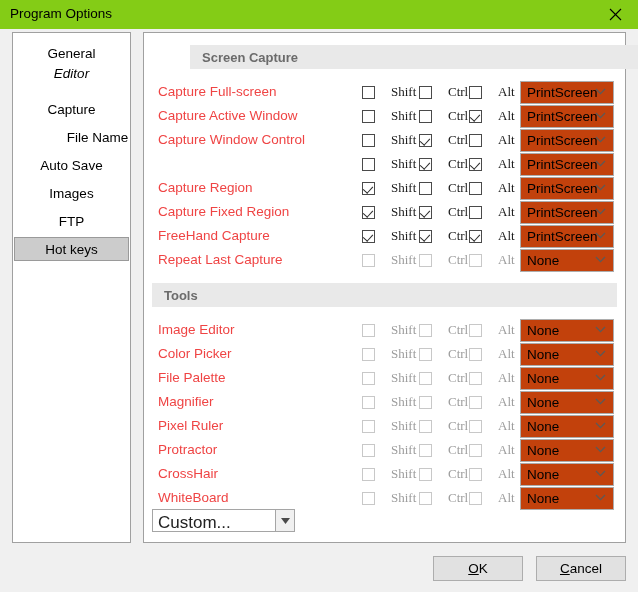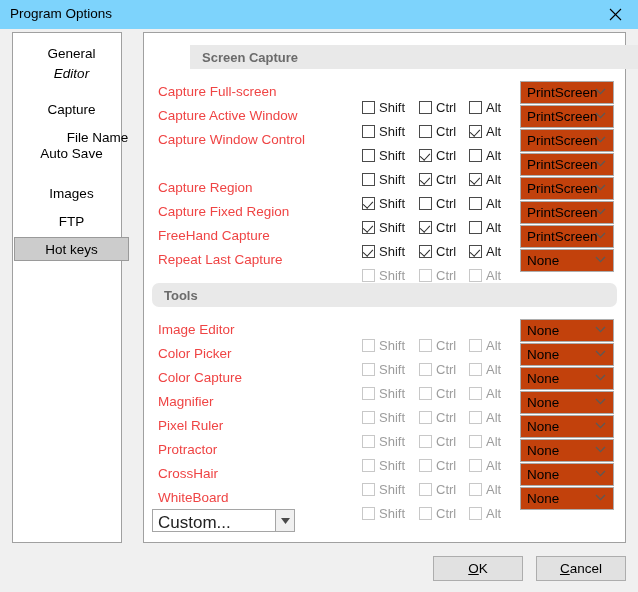--- a/index.html
+++ b/index.html
@@ -10,36 +10,36 @@
     font-family:"Liberation Sans", sans-serif;
     font-size:13px;
     color:#000;
     overflow:hidden;
     position:relative;
   }
 
   
   #titlebar{
     position:absolute; left:0; top:0; width:638px; height:29px;
-    background:#7dd3fc;
+    background:#84cc16;
   }
   #titlebar .title{
     position:absolute; left:10px; top:6px;
     font-size:13.5px; color:#000; white-space:nowrap;
   }
   #close-btn{
     position:absolute; right:0; top:0; width:46px; height:29px;
     display:flex; align-items:center; justify-content:center;
     cursor:default;
   }
   #close-btn svg{ display:block; }
 
   
   #sidebar-panel{
-    position:absolute; left:12px; top:32px; width:110px; height:511px;
+    position:absolute; left:12px; top:32px; width:119px; height:511px;
     background:#ffffff; border:1px solid #a0a0a0;
   }
   .side-item{
     position:absolute; left:0; width:117px; height:24px;
     display:flex; align-items:center; justify-content:center;
     font-size:13.5px; color:#000; cursor:default; white-space:nowrap;
   }
   .side-item.selected{
     left:1px; width:115px;
     background:#cccccc; border:1px solid #9a9a9a;
@@ -65,23 +65,23 @@
   .row{
     position:absolute; left:0; width:483px; height:24px;
   }
   .row-label{
     position:absolute; left:14px; top:3px;
     font-size:13.5px; color:#ef4444; white-space:nowrap;
   }
 
   
   .cb-group{
-    position:absolute; top:19px;
-    display:flex; align-items:center; gap:4px;
-    cursor:default; white-space:nowrap;
+    position:absolute; top:3px;
+    display:flex; align-items:center; gap:16px;
+    cursor:default; white-space:nowrap;font-family:Liberation Serif, serif;
   }
   .cb-group.c-shift{ left:218px; }
   .cb-group.c-ctrl { left:275px; }
   .cb-group.c-alt  { left:325px; }
 
   .cb-box{
     width:13px; height:13px;
     border:1px solid #4a4a4a;
     background:#ffffff;
     position:relative;
@@ -164,21 +164,21 @@
     </div>
     <div class="side-item" style="top: 28px; font-style: italic;">
       <span>Editor</span>
     </div>
     <div class="side-item" style="top: 64px;">
       <span>Capture</span>
     </div>
     <div class="side-item" style="top: 92px; margin-left: 26px;">
       <span>File Name</span>
     </div>
-    <div class="side-item" style="top: 108px;">
+    <div class="side-item" style="top: 120px;">
       <span>Auto Save</span>
     </div>
     <div class="side-item" style="top: 148px;">
       <span>Images</span>
     </div>
     <div class="side-item" style="top: 176px;">
       <span>FTP</span>
     </div>
     <div class="side-item selected" style="top: 204px;">
       <span>Hot keys</span>
@@ -349,21 +349,21 @@
         <span class="cb-box"></span>
         <span class="cb-label">Alt</span>
       </div>
       <div class="combo">
         <span class="val">None</span>
         <svg class="chev" width="11" height="7" viewBox="0 0 11 7" aria-hidden="true">
           <polyline points="1,1 5.5,5.6 10,1" fill="none" stroke="#5a5a5a" stroke-width="1.25"></polyline>
         </svg>
       </div>
     </div>
-    <div class="section-header" style="top: 250px; border-radius: 7px;">
+    <div class="section-header" style="top: 250px;">
       <span>Tools</span>
     </div>
     <div class="row" style="top: 286px;">
       <div class="row-label">Image Editor</div>
       <div class="cb-group c-shift disabled">
         <span class="cb-box"></span>
         <span class="cb-label">Shift</span>
       </div>
       <div class="cb-group c-ctrl disabled">
         <span class="cb-box"></span>
@@ -395,21 +395,21 @@
         <span class="cb-label">Alt</span>
       </div>
       <div class="combo">
         <span class="val">None</span>
         <svg class="chev" width="11" height="7" viewBox="0 0 11 7" aria-hidden="true">
           <polyline points="1,1 5.5,5.6 10,1" fill="none" stroke="#5a5a5a" stroke-width="1.25"></polyline>
         </svg>
       </div>
     </div>
     <div class="row" style="top: 334px;">
-      <div class="row-label">Color Capture</div>
+      <div class="row-label">File Palette</div>
       <div class="cb-group c-shift disabled">
         <span class="cb-box"></span>
         <span class="cb-label">Shift</span>
       </div>
       <div class="cb-group c-ctrl disabled">
         <span class="cb-box"></span>
         <span class="cb-label">Ctrl</span>
       </div>
       <div class="cb-group c-alt disabled">
         <span class="cb-box"></span>

